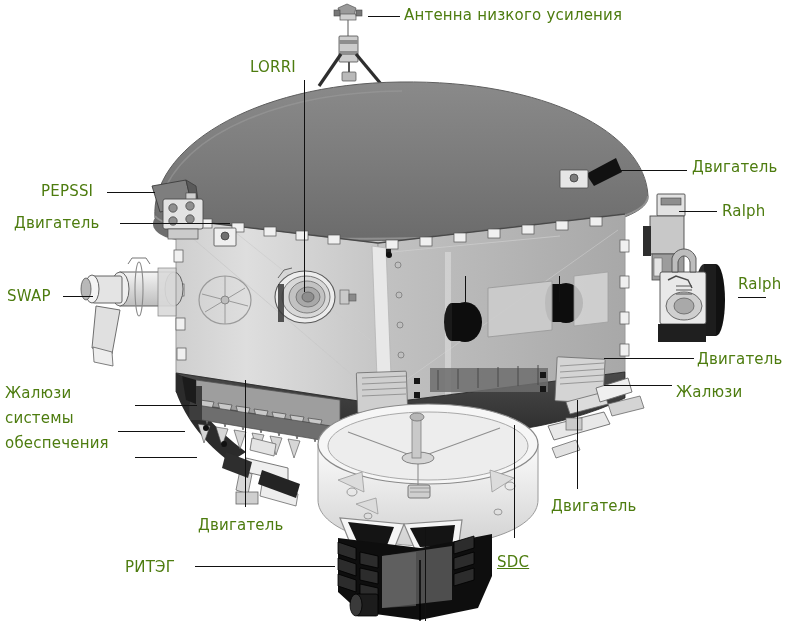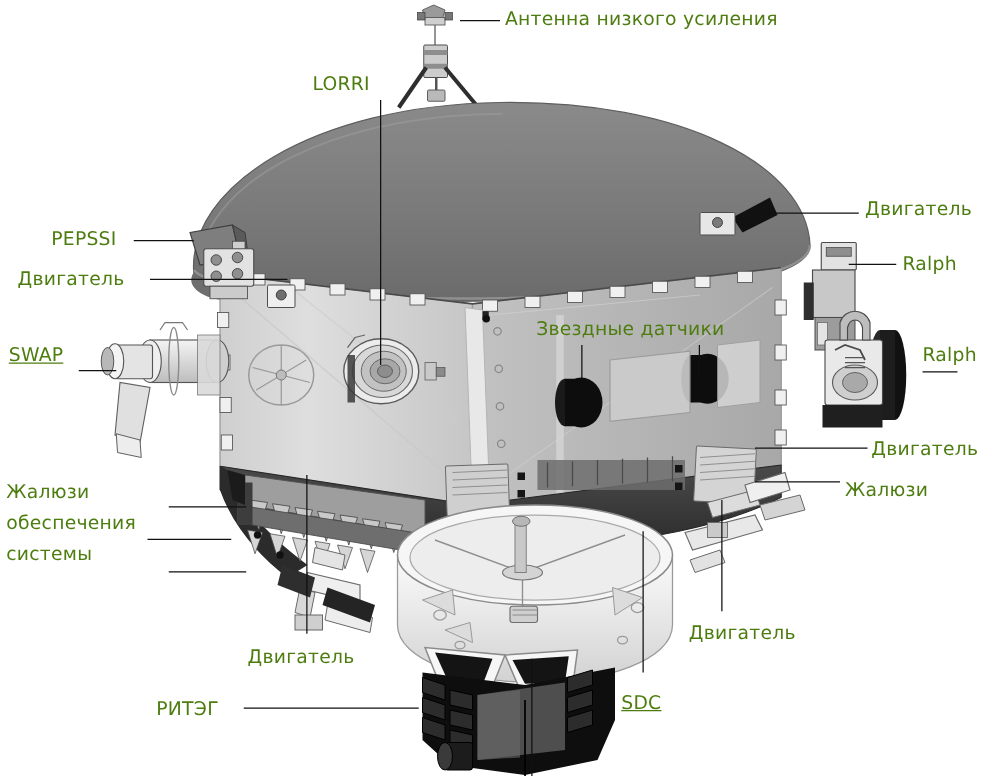--- a/index.html
+++ b/index.html
@@ -396,34 +396,33 @@
   <div class="lbl" style="left:250px;top:55px;">LORRI</div>
 
   <div class="lbl" style="left:692px;top:155px;">Двигатель</div>
 
   <div class="lbl" style="left:41px;top:179px;text-align:right;">PEPSSI</div>
 
   <div class="lbl" style="left:722px;top:199px;">Ralph</div>
 
   <div class="lbl" style="left:14px;top:211px;">Двигатель</div>
 
-  <div class="lbl" style="left:429px;top:251px;">Звездные датчики</div>
 
   <div class="lbl" style="left:738px;top:272px;">Ralph</div>
 
-  <div class="lbl" style="left:7px;top:272px;text-decoration:underline;">SWAP</div>
+  <div class="lbl" style="left:7px;top:284px;">SWAP</div>
 
   <div class="lbl" style="left:697px;top:347px;">Двигатель</div>
 
   <div class="lbl" style="left:676px;top:380px;">Жалюзи</div>
 
   <div class="lbl multi" style="left:5px;top:381px;width:128px;">
       <div>Жалюзи</div>
+      <div>системы</div>
       <div>обеспечения</div>
-      <div>системы</div>
     </div>
 
   <div class="lbl" style="left:551px;top:494px;">Двигатель</div>
 
   <div class="lbl" style="left:198px;top:513px;">Двигатель</div>
 
   <div class="lbl" style="left:497px;top:550px;text-decoration:underline;">SDC</div>
 
   <div class="lbl" style="left:125px;top:555px;">РИТЭГ</div>
 

